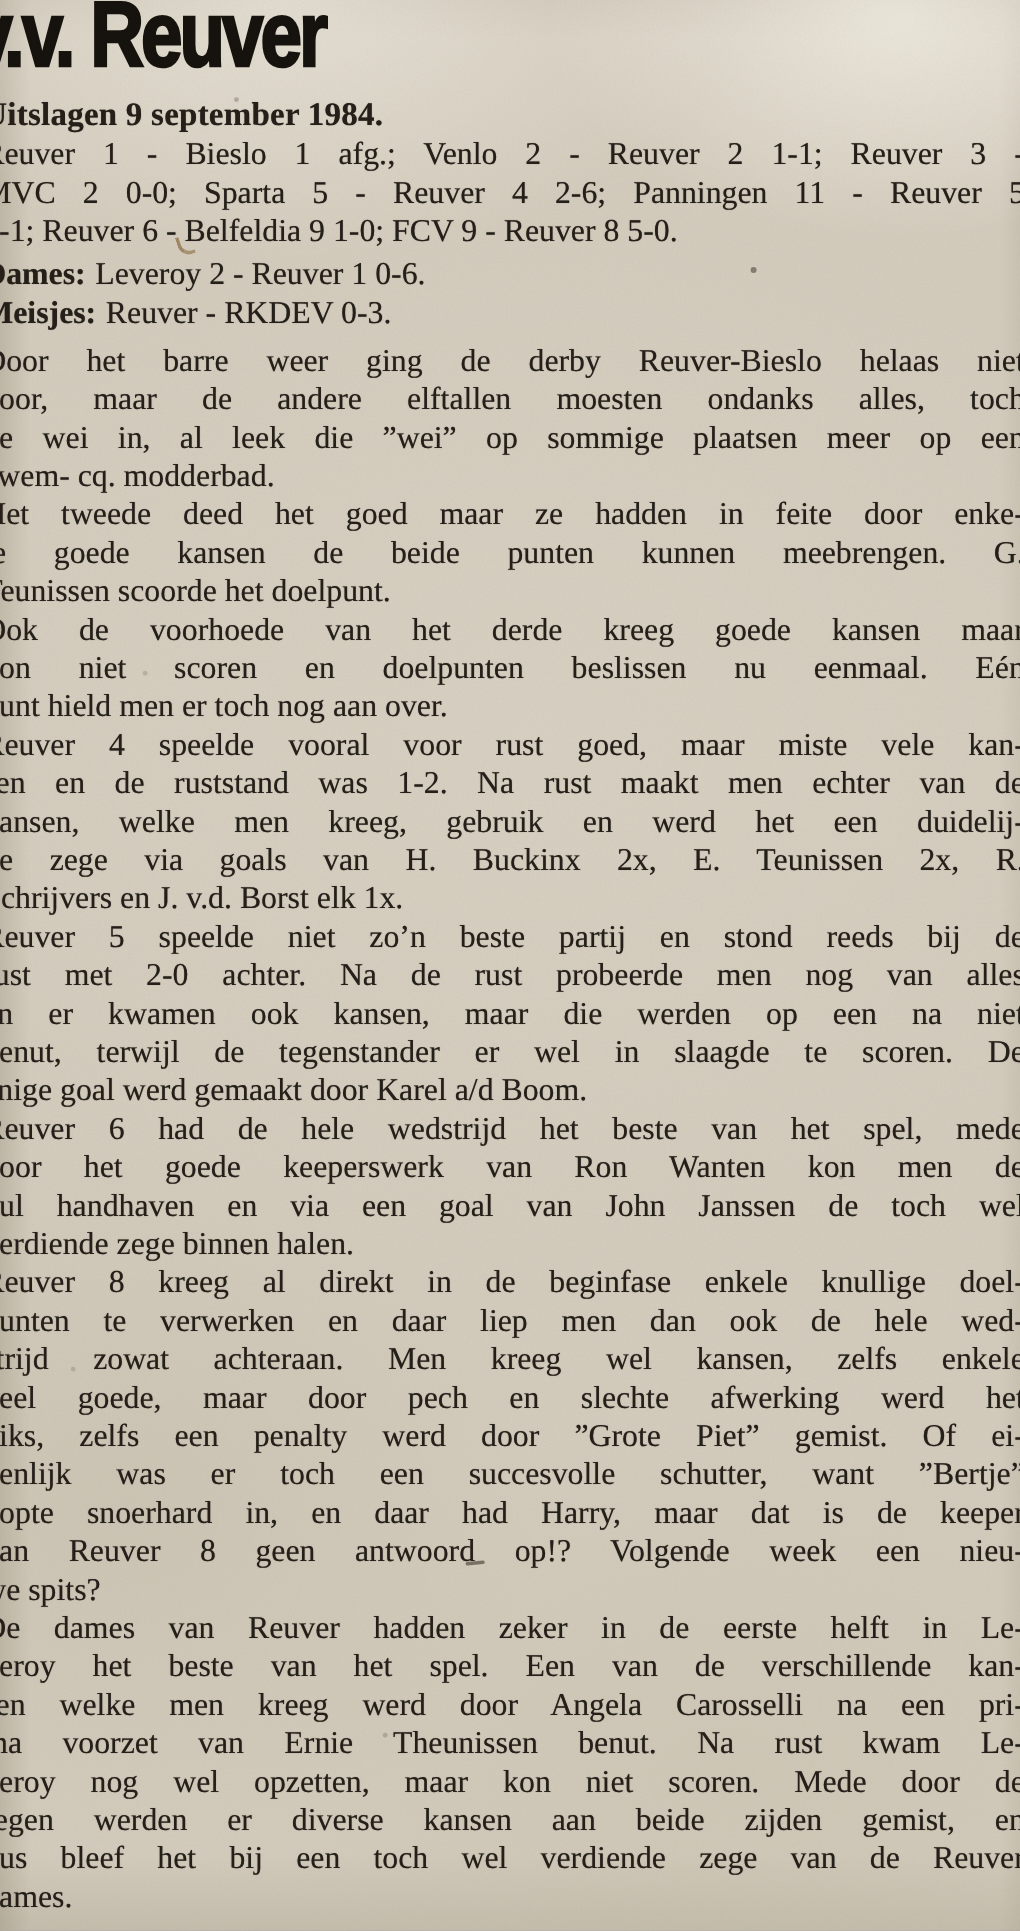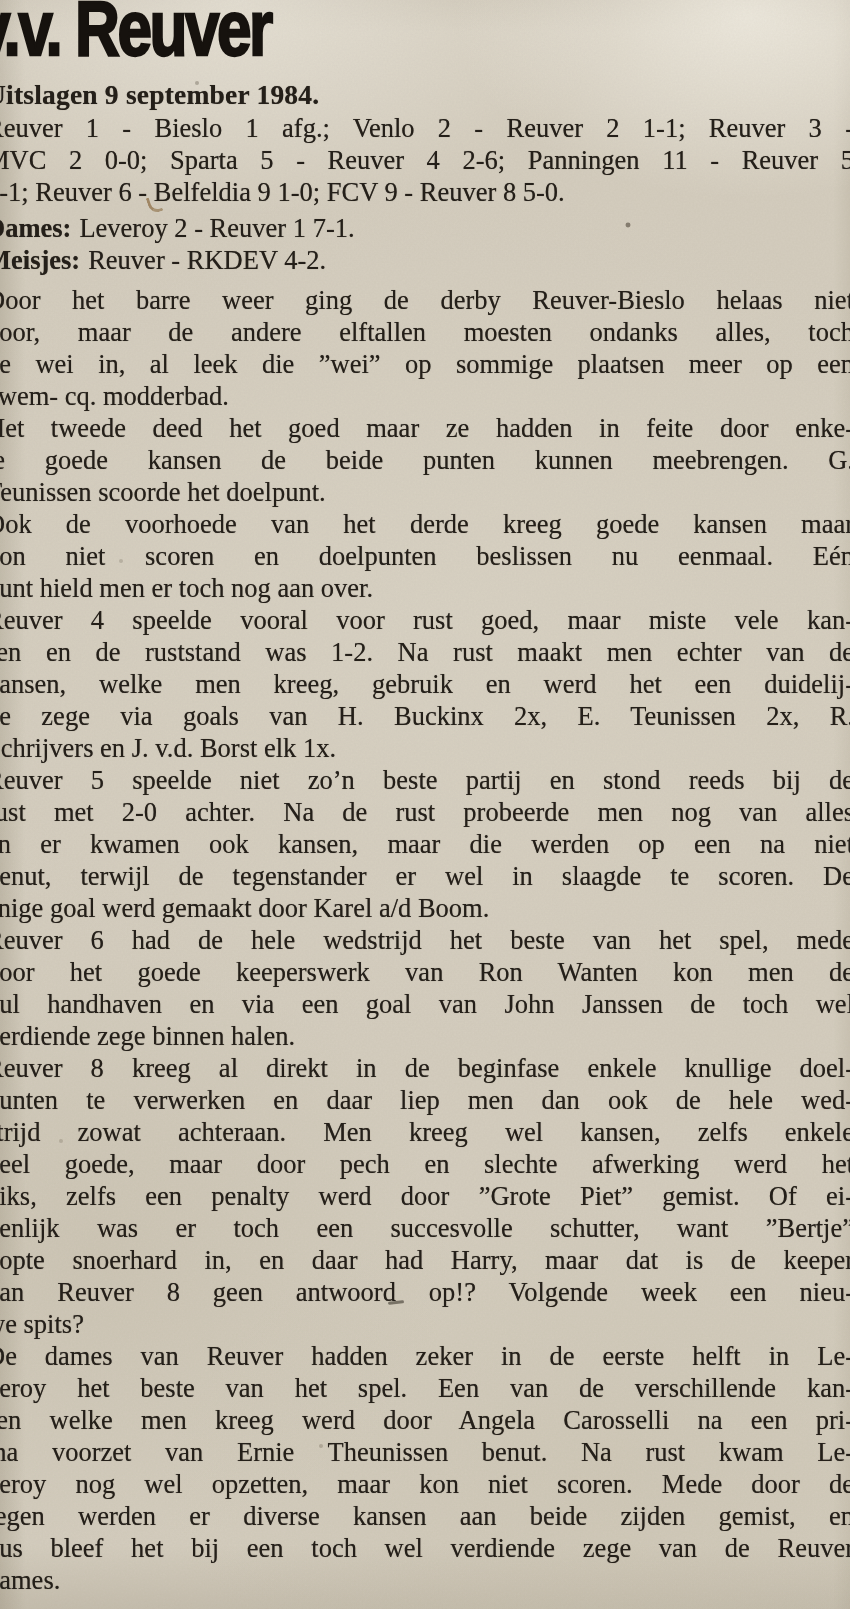--- a/index.html
+++ b/index.html
@@ -98,25 +98,25 @@
   <section class="results">
     <div class="results-heading">Uitslagen 9 september 1984.</div>
 
     <div id="results-lines">
         <div class="line">Reuver 1 - Bieslo 1 afg.; Venlo 2 - Reuver 2 1-1; Reuver 3 -</div>
         <div class="line">MVC 2 0-0; Sparta 5 - Reuver 4 2-6; Panningen 11 - Reuver 5</div>
         <div class="line last">6-1; Reuver 6 - Belfeldia 9 1-0; FCV 9 - Reuver 8 5-0.</div>
       </div>
 
     <div class="label-line first">
-      <span class="lbl">Dames:</span><span>Leveroy 2 - Reuver 1 7-1.</span>
+      <span class="lbl">Dames:</span><span>Leveroy 2 - Reuver 1 0-6.</span>
     </div>
 
     <div class="label-line">
-      <span class="lbl">Meisjes:</span><span>Reuver - RKDEV 4-2.</span>
+      <span class="lbl">Meisjes:</span><span>Reuver - RKDEV 0-3.</span>
     </div>
   </section>
 
   <section class="body-text" id="body-text">
       <div class="line">Door het barre weer ging de derby Reuver-Bieslo helaas niet</div>
       <div class="line">door, maar de andere elftallen moesten ondanks alles, toch</div>
       <div class="line">de wei in, al leek die ”wei” op sommige plaatsen meer op een</div>
       <div class="line last">zwem- cq. modderbad.</div>
       <div class="line">Het tweede deed het goed maar ze hadden in feite door enke-</div>
       <div class="line">le goede kansen de beide punten kunnen meebrengen. G.</div>

